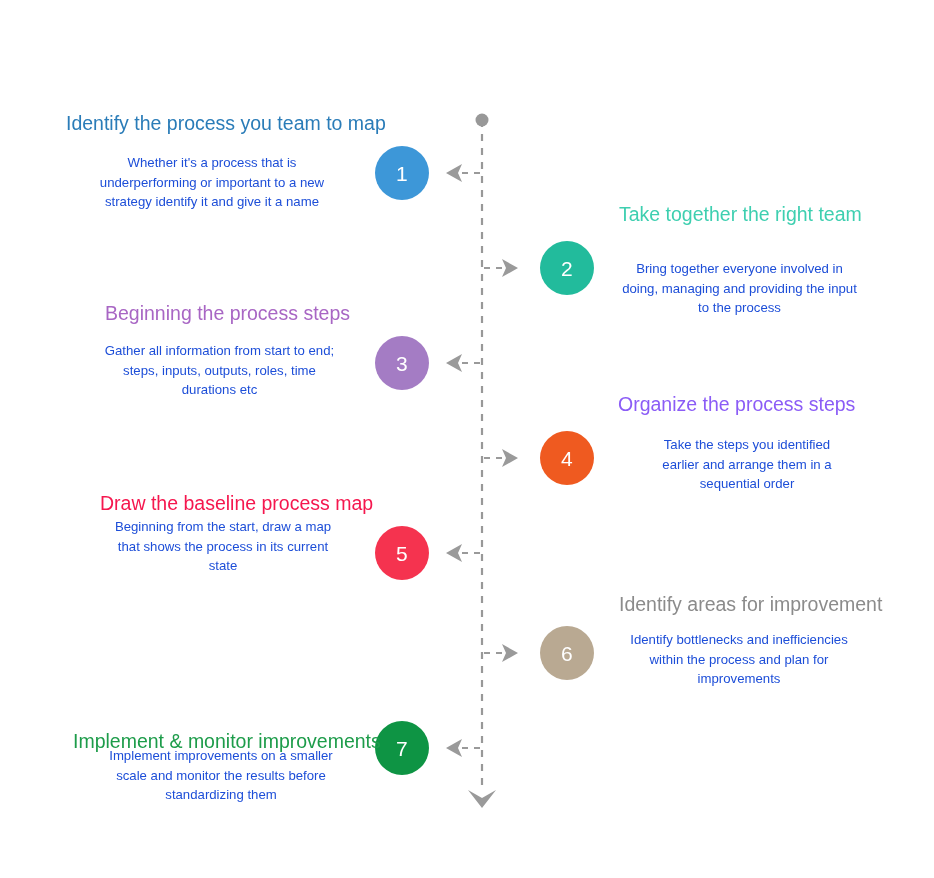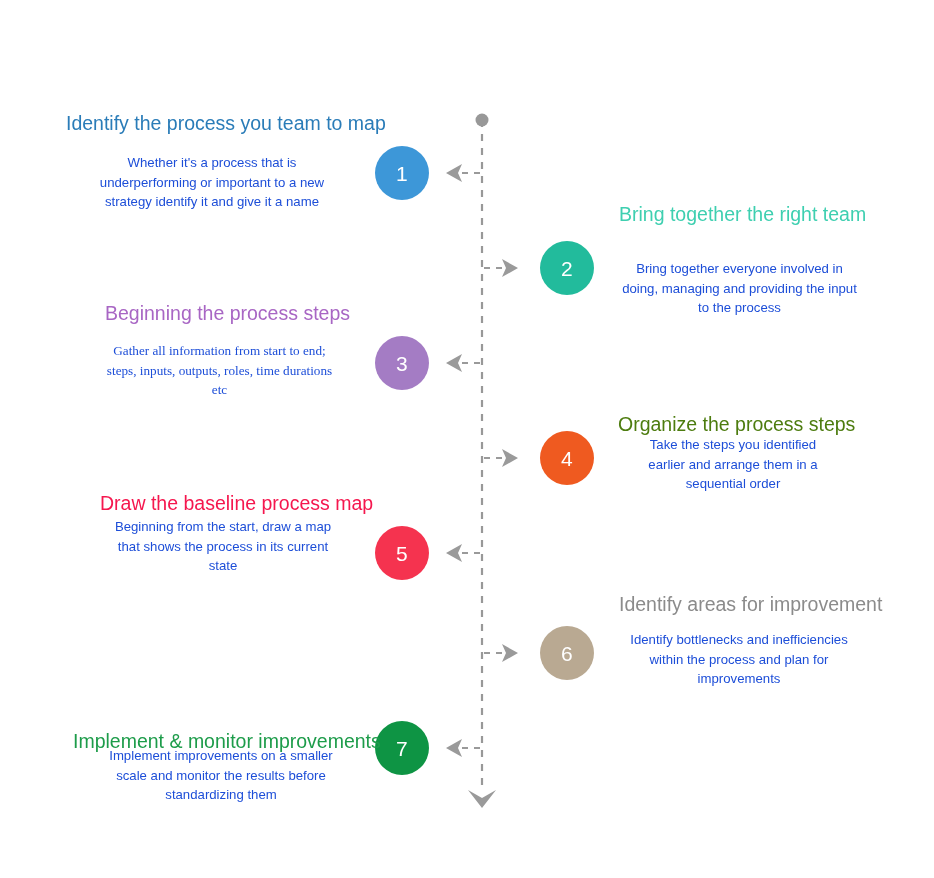--- a/index.html
+++ b/index.html
@@ -133,47 +133,47 @@
     <div class="step-text" style="left:86px; top:153px; width:252px;">
       <div class="step-body">Whether it's a process that is underperforming or important to a new strategy identify it and give it a name</div>
     </div>
   </div>
 
   <div class="step side-right">
     <div class="step-circle" style="left:540px; top:241px; background:#22bb9c;">
       <span>2</span>
     </div>
     <div class="step-text" style="left:619px; top:203px; width:300px;">
-      <div class="step-title" style="color:#3ecfb0;">Bring together the right team</div>
+      <div class="step-title" style="color:#3ecfb0;">Take together the right team</div>
     </div>
     <div class="step-text" style="left:617px; top:259px; width:245px;">
       <div class="step-body">Bring together everyone involved in doing, managing and providing the input to the process</div>
     </div>
   </div>
 
   <div class="step side-left">
     <div class="step-circle" style="left:375px; top:336px; background:#a47cc4;">
       <span>3</span>
     </div>
     <div class="step-text" style="left:105px; top:302px; width:300px;">
       <div class="step-title" style="color:#a866c4;">Beginning the process steps</div>
     </div>
-    <div class="step-text" style="left:98px; top:341px; width:243px;font-family:Liberation Serif, serif;">
+    <div class="step-text" style="left:98px; top:341px; width:243px;">
       <div class="step-body">Gather all information from start to end; steps, inputs, outputs, roles, time durations etc</div>
     </div>
   </div>
 
   <div class="step side-right">
     <div class="step-circle" style="left:540px; top:431px; background:#ef5a20;">
       <span>4</span>
     </div>
     <div class="step-text" style="left:618px; top:393px; width:300px;">
-      <div class="step-title" style="color:#4d7c0f;margin-top:20px;">Organize the process steps</div>
-    </div>
-    <div class="step-text" style="left:634px; top:435px; width:198px;">
+      <div class="step-title" style="color:#8b5cf6;">Organize the process steps</div>
+    </div>
+    <div class="step-text" style="left:648px; top:435px; width:198px;">
       <div class="step-body">Take the steps you identified earlier and arrange them in a sequential order</div>
     </div>
   </div>
 
   <div class="step side-left">
     <div class="step-circle" style="left:375px; top:526px; background:#f5334f;">
       <span>5</span>
     </div>
     <div class="step-text" style="left:100px; top:492px; width:320px;">
       <div class="step-title" style="color:#f5174e;">Draw the baseline process map</div>

